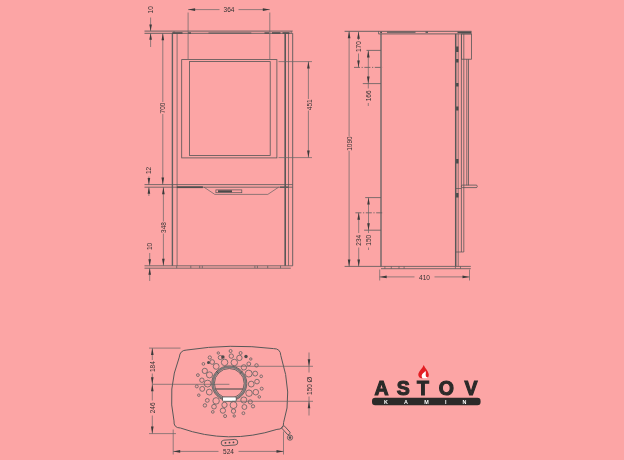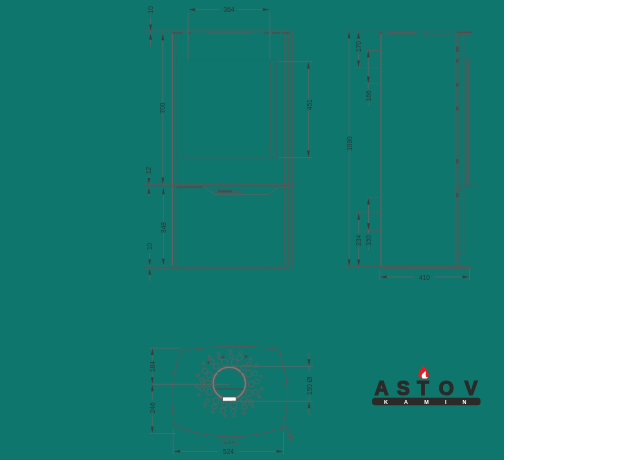--- a/index.html
+++ b/index.html
@@ -1,16 +1,16 @@
 <!DOCTYPE html>
 <html><head>
 <meta charset="utf-8">
 <style>
   html,body{margin:0;padding:0;background:#ffffff;}
-  .wrap{width:504px;height:460px;position:relative;overflow:hidden;background:#0f766e;}
+  .wrap{width:624px;height:460px;position:relative;overflow:hidden;background:#fca5a5;}
   svg{position:absolute;left:0;top:0;}
   text{font-family:"Liberation Sans",sans-serif;}
 </style>
 </head>
 <body>
 <div class="wrap">
 <svg width="624" height="460" viewBox="0 0 624 460">
 <g stroke-linecap="butt" fill="none">
 
 <g stroke="#585858" stroke-width="0.9">

